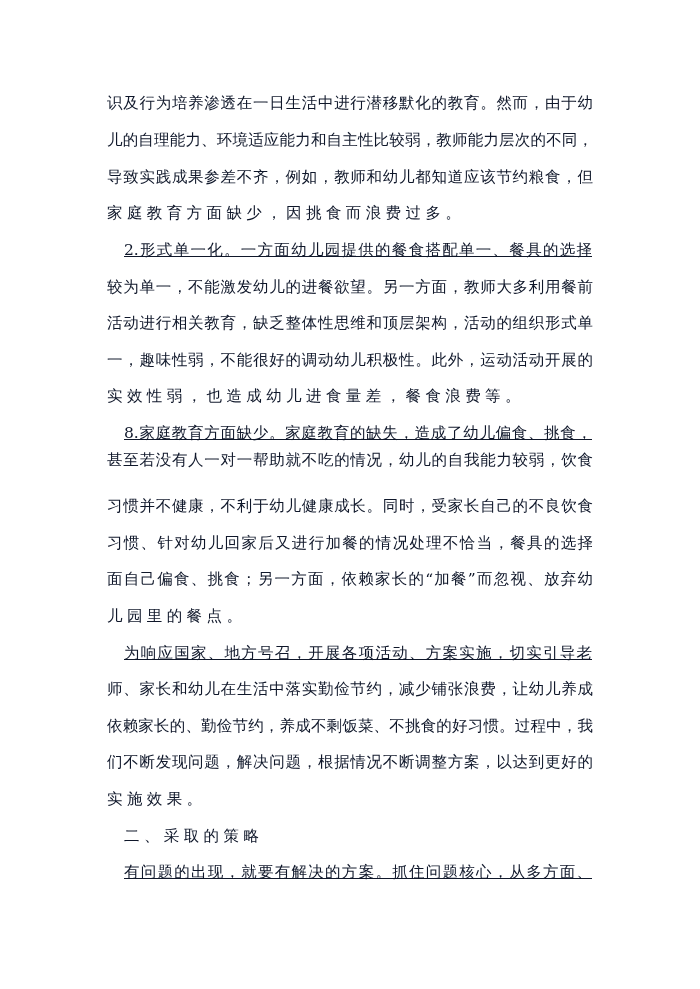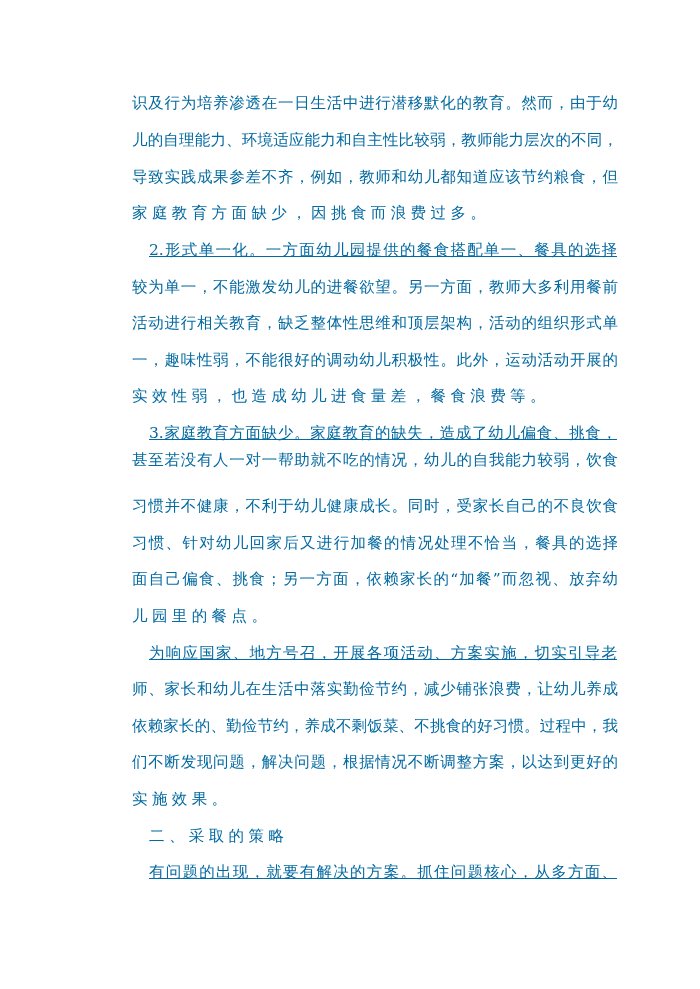--- a/index.html
+++ b/index.html
@@ -25,22 +25,21 @@
     }
     .line {
       position: absolute;
       left: 107px;
       width: 490px;
       height: 24px;
       font-size: 15.5px;
       line-height: 24px;
       letter-spacing: 4.4px;
       white-space: nowrap;
-      color: #0369a1;
-      margin-left: 25px;
+      color: #0f172a;
     }
     .line.justify {
       text-align: justify;
       text-align-last: justify;
       letter-spacing: 0;
       width: 486px;
     }
     .line.indent {
       left: 124px;
     }
@@ -63,21 +62,21 @@
 
   <div>
     <div class="line indent justify" style="top:238px">2.形式单一化。一方面幼儿园提供的餐食搭配单一、餐具的选择</div>
     <div class="line justify" style="top:275px">较为单一，不能激发幼儿的进餐欲望。另一方面，教师大多利用餐前</div>
     <div class="line justify" style="top:311px">活动进行相关教育，缺乏整体性思维和顶层架构，活动的组织形式单</div>
     <div class="line justify" style="top:348px">一，趣味性弱，不能很好的调动幼儿积极性。此外，运动活动开展的</div>
     <div class="line" style="top:384px">实效性弱，也造成幼儿进食量差，餐食浪费等。</div>
   </div>
 
   <div>
-    <div class="line indent justify" style="top:421px">3.家庭教育方面缺少。家庭教育的缺失，造成了幼儿偏食、挑食，</div>
+    <div class="line indent justify" style="top:421px">8.家庭教育方面缺少。家庭教育的缺失，造成了幼儿偏食、挑食，</div>
     <div class="line justify" style="top:448px">甚至若没有人一对一帮助就不吃的情况，幼儿的自我能力较弱，饮食</div>
     <div class="line justify" style="top:494px">习惯并不健康，不利于幼儿健康成长。同时，受家长自己的不良饮食</div>
     <div class="line justify" style="top:531px">习惯、针对幼儿回家后又进行加餐的情况处理不恰当，餐具的选择</div>
     <div class="line justify" style="top:567px">面自己偏食、挑食；另一方面，依赖家长的“加餐”而忽视、放弃幼</div>
     <div class="line" style="top:604px">儿园里的餐点。</div>
   </div>
 
   <div>
     <div class="line indent justify" style="top:641px">为响应国家、地方号召，开展各项活动、方案实施，切实引导老</div>
     <div class="line justify" style="top:677px">师、家长和幼儿在生活中落实勤俭节约，减少铺张浪费，让幼儿养成</div>

